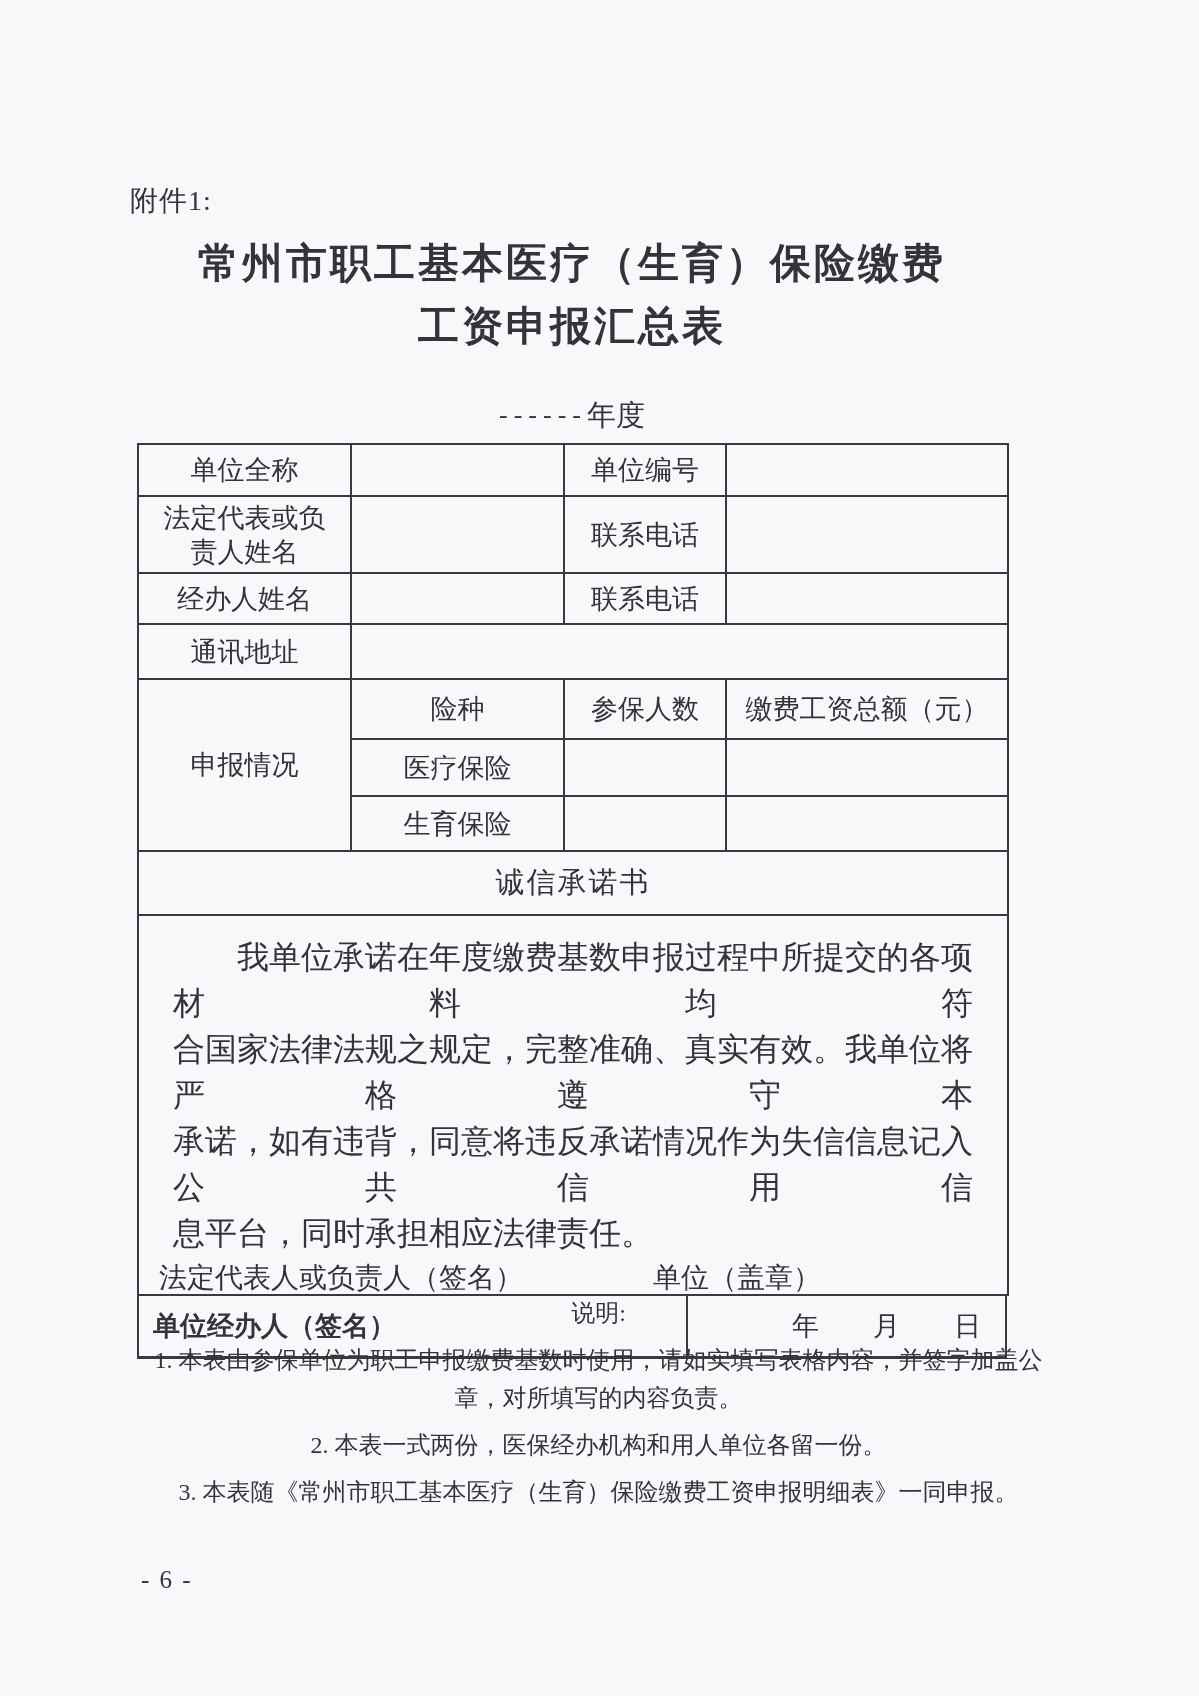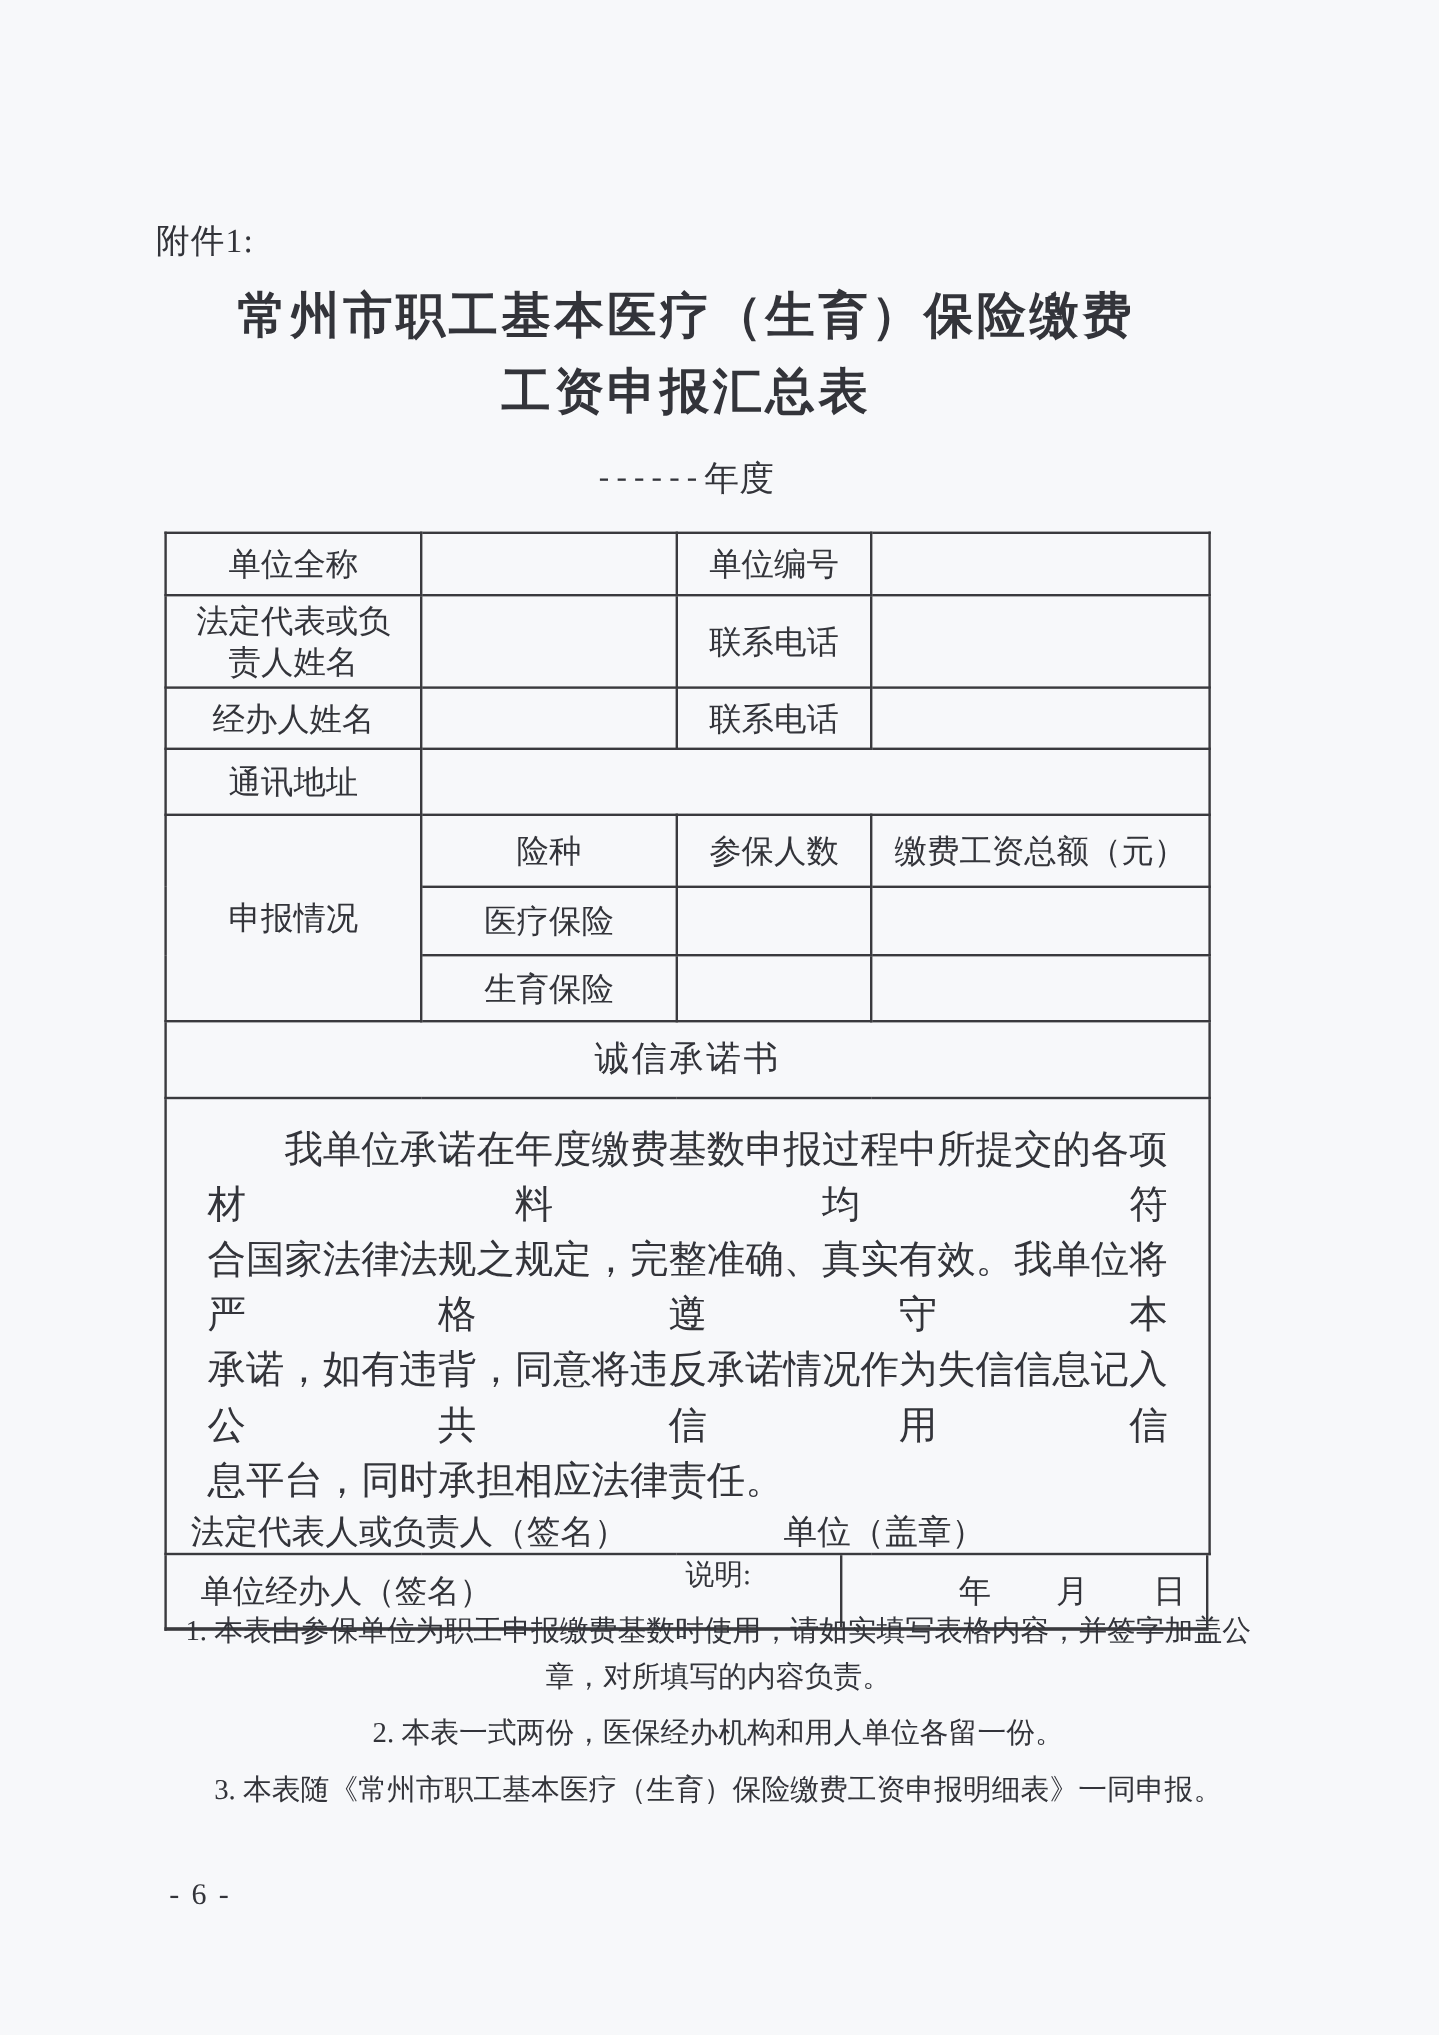--- a/index.html
+++ b/index.html
@@ -17,21 +17,21 @@
     font-size:28px; letter-spacing:1px;
   }
 
   .title-block {
     position:absolute; left:137px; top:232px; width:870px;
     text-align:center; font-weight:bold;
     font-size:41px; letter-spacing:3px; line-height:63px;
   }
 
   .year-line {
-    position:absolute; left:137px; top:379px; width:870px;
+    position:absolute; left:137px; top:396px; width:870px;
     text-align:center; font-size:29px;
   }
   .year-line .dashes { letter-spacing:6px; font-size:26px; position:relative; top:-2px; }
 
   .form-wrap { position:absolute; left:137px; top:443px; width:870px; }
   table.form {
     border-collapse:collapse; table-layout:fixed; width:870px;padding-left:36px;
   }
   table.form td {
     border:2px solid #3a3a3e;
@@ -61,22 +61,23 @@
   }
   .sig-line .seal { margin-left:auto; margin-right:166px; }
 
   .row10 {
     display:flex; width:866px;
     border:2px solid #3a3a3e; border-top:none; border-bottom-width:3px;
     height:60px;
   }
   .row10 .cell-left {
     width:533px; border-right:2px solid #3a3a3e;
-    display:flex; align-items:center; padding-left:28px;
+    display:flex; align-items:center; padding-left:14px;
     font-size:27px;
+    font-weight:bold;
   }
   .row10 .cell-right {
     flex:1; display:flex; align-items:center; justify-content:center;
     padding-left:80px; font-size:27px;
   }
 
   .notes {
     position:absolute; left:146px; top:1294px; width:905px;
     font-size:24px; line-height:38px;text-align:center;
   }

